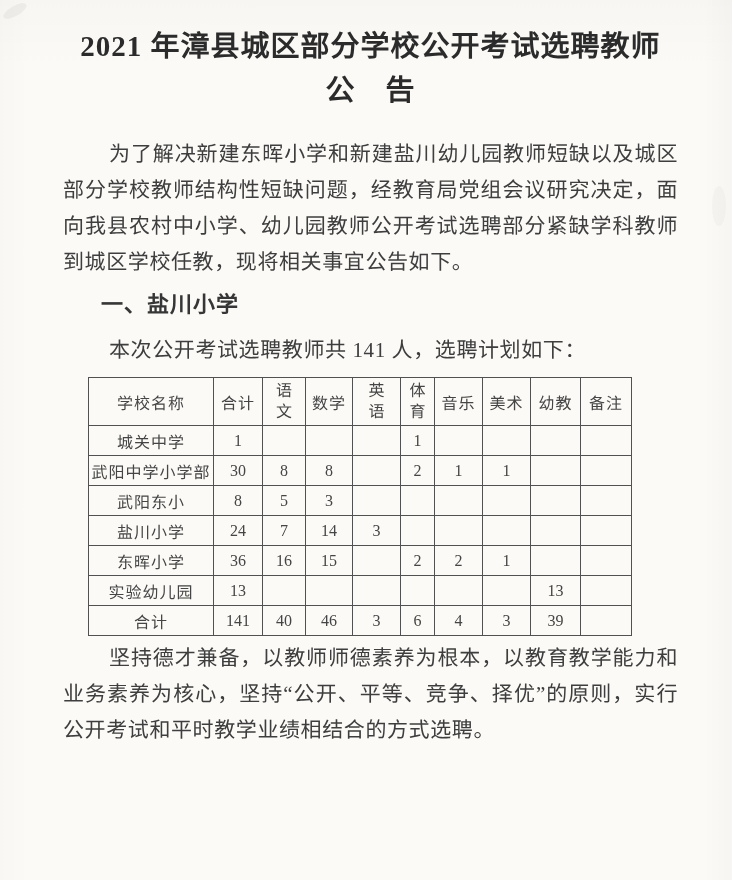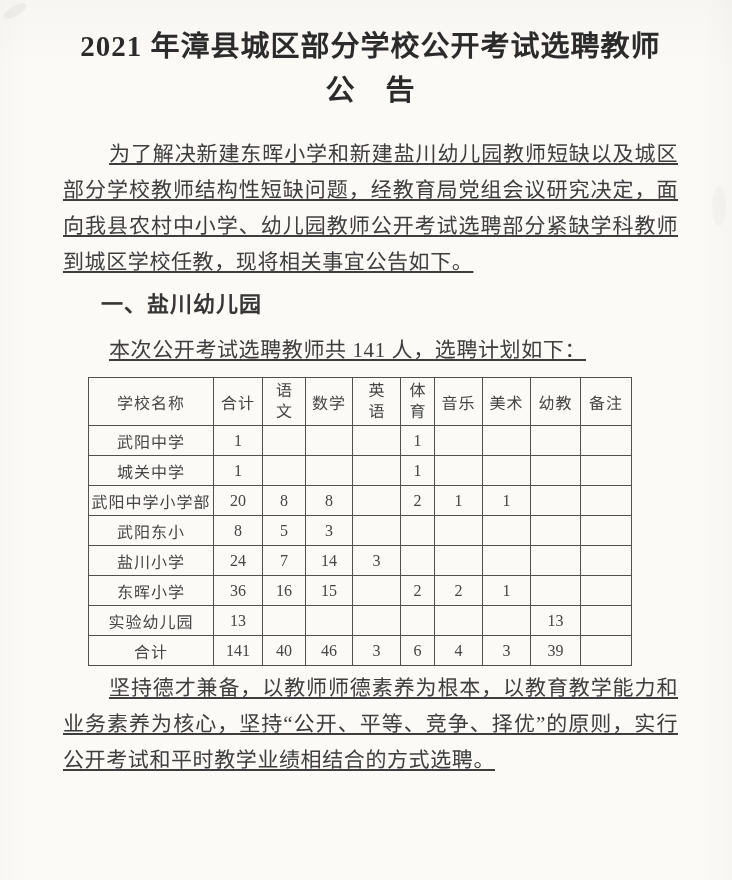--- a/index.html
+++ b/index.html
@@ -33,21 +33,20 @@
     letter-spacing:1px;
   }
   .doc-title .line{display:block;}
   
   .para{
     font-size:21px;
     line-height:36px;
     letter-spacing:0.6px;
     text-align:justify;
     color:var(--text);
-    text-decoration:underline;
   }
   .para.indent{text-indent:46px;}
   .intro{margin-top:24px;}
   .sec-heading{
     font-size:22px;
     font-weight:bold;
     line-height:36px;
     color:#363636;
     text-indent:38px;
     margin-top:7px;
@@ -95,21 +94,21 @@
   <span class="smudge a"></span>
   <span class="smudge b"></span>
 
   <h1 class="doc-title">
     <span class="line">2021 年漳县城区部分学校公开考试选聘教师</span>
     <span class="line">公　告</span>
   </h1>
 
   <p class="para indent intro">为了解决新建东晖小学和新建盐川幼儿园教师短缺以及城区部分学校教师结构性短缺问题，经教育局党组会议研究决定，面向我县农村中小学、幼儿园教师公开考试选聘部分紧缺学科教师到城区学校任教，现将相关事宜公告如下。</p>
 
-  <h2 class="sec-heading">一、盐川幼儿园</h2>
+  <h2 class="sec-heading">一、盐川小学</h2>
 
   <p class="para indent lead">本次公开考试选聘教师共 141 人，选聘计划如下：</p>
 
   <table class="plan">
     <colgroup>
       <col style="width:125px">
         <col style="width:49px">
         <col style="width:43px">
         <col style="width:47px">
         <col style="width:48px">
@@ -128,46 +127,34 @@
         <th class="vert"><span class="hlabel">英语</span></th>
         <th class="vert"><span class="hlabel">体育</span></th>
         <th><span class="hlabel">音乐</span></th>
         <th><span class="hlabel">美术</span></th>
         <th><span class="hlabel">幼教</span></th>
         <th><span class="hlabel">备注</span></th>
       </tr>
     </thead>
     <tbody id="table-body">
         <tr>
-          <td class="school">武阳中学</td>
-          <td>1</td>
-          <td></td>
-          <td></td>
-          <td></td>
-          <td>1</td>
-          <td></td>
-          <td></td>
-          <td></td>
-          <td></td>
-        </tr>
-        <tr>
           <td class="school">城关中学</td>
           <td>1</td>
           <td></td>
           <td></td>
           <td></td>
           <td>1</td>
           <td></td>
           <td></td>
           <td></td>
           <td></td>
         </tr>
         <tr>
           <td class="school">武阳中学小学部</td>
-          <td>20</td>
+          <td>30</td>
           <td>8</td>
           <td>8</td>
           <td></td>
           <td>2</td>
           <td>1</td>
           <td>1</td>
           <td></td>
           <td></td>
         </tr>
         <tr>

